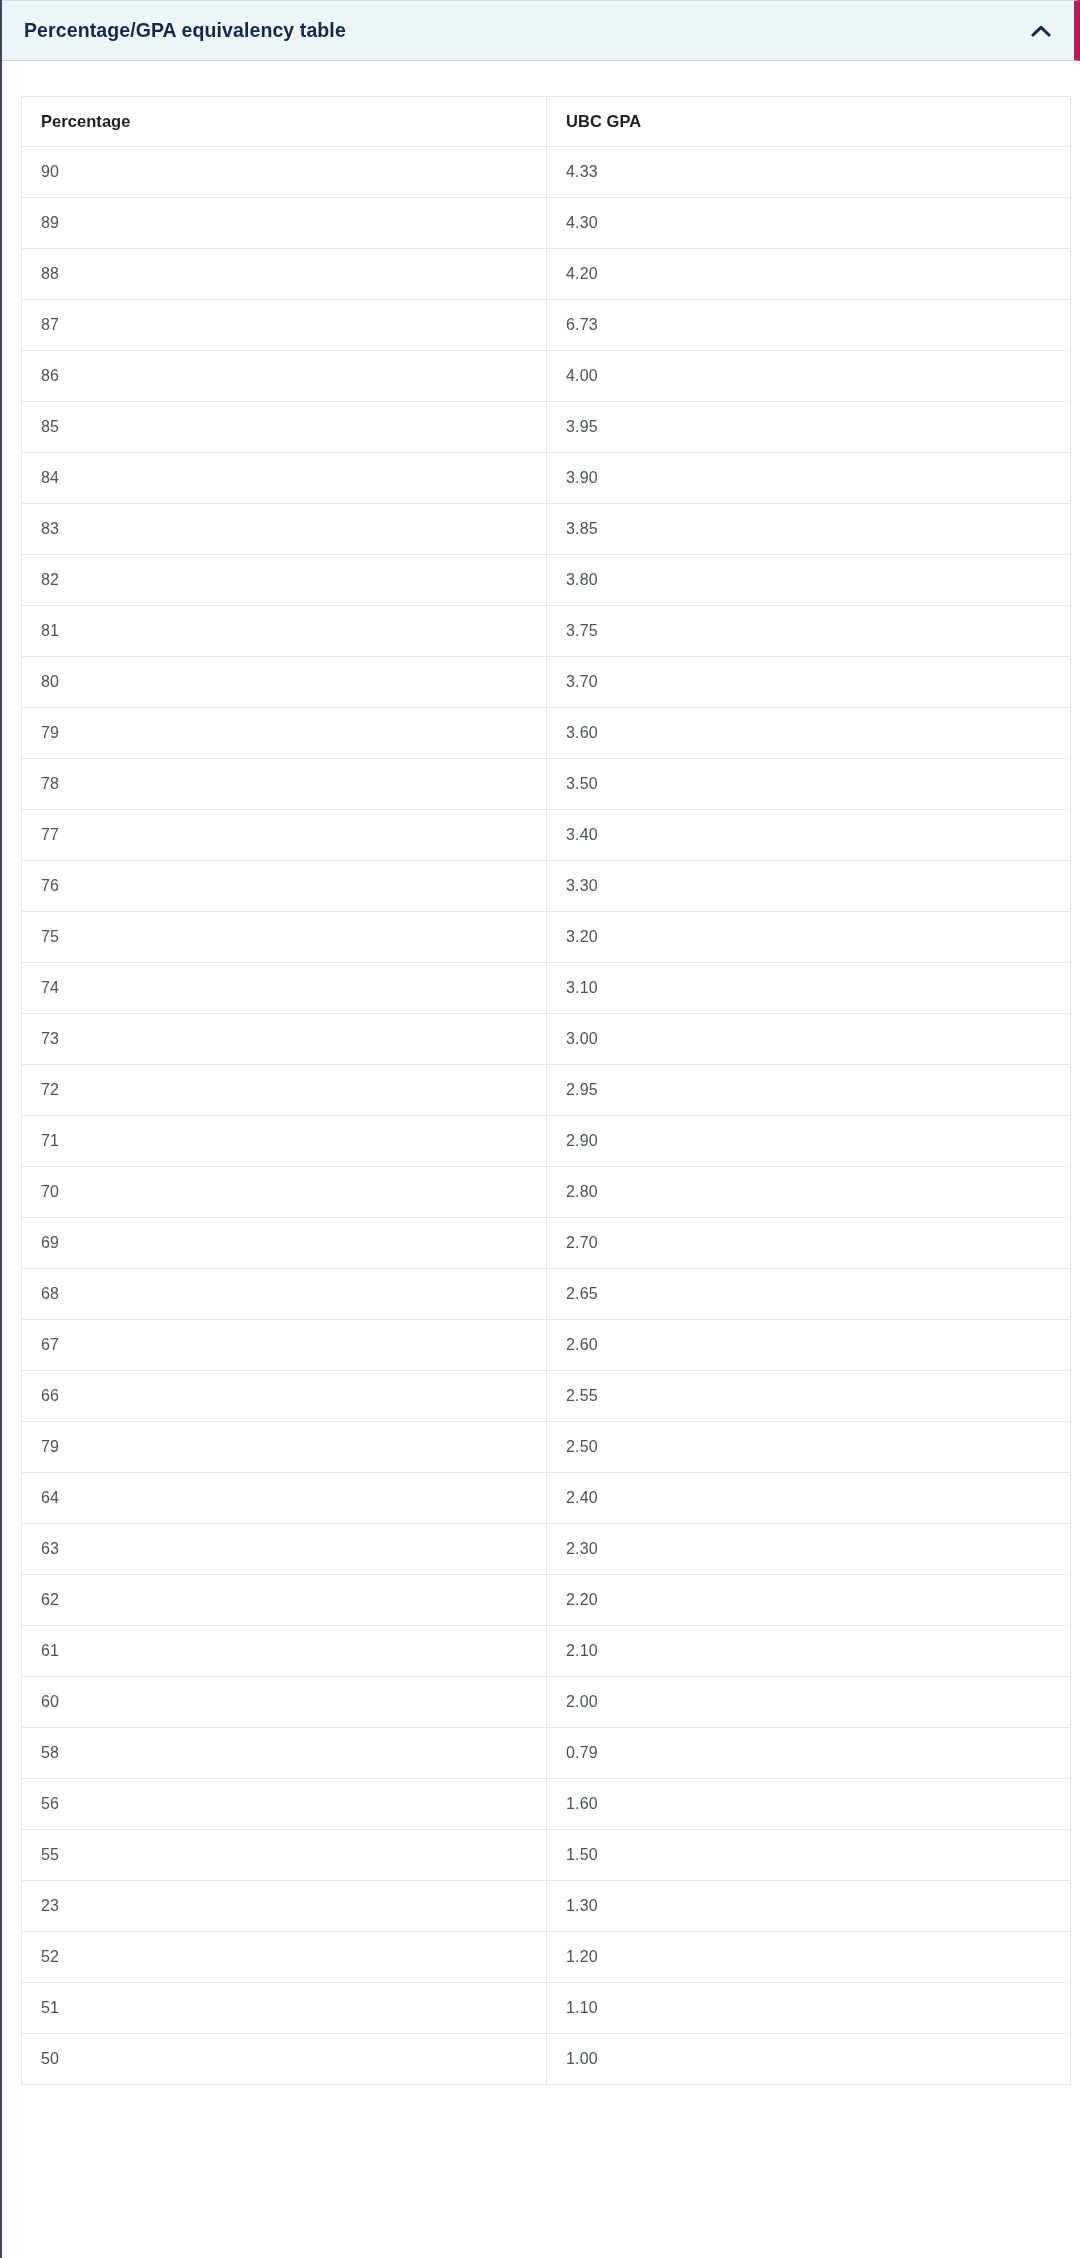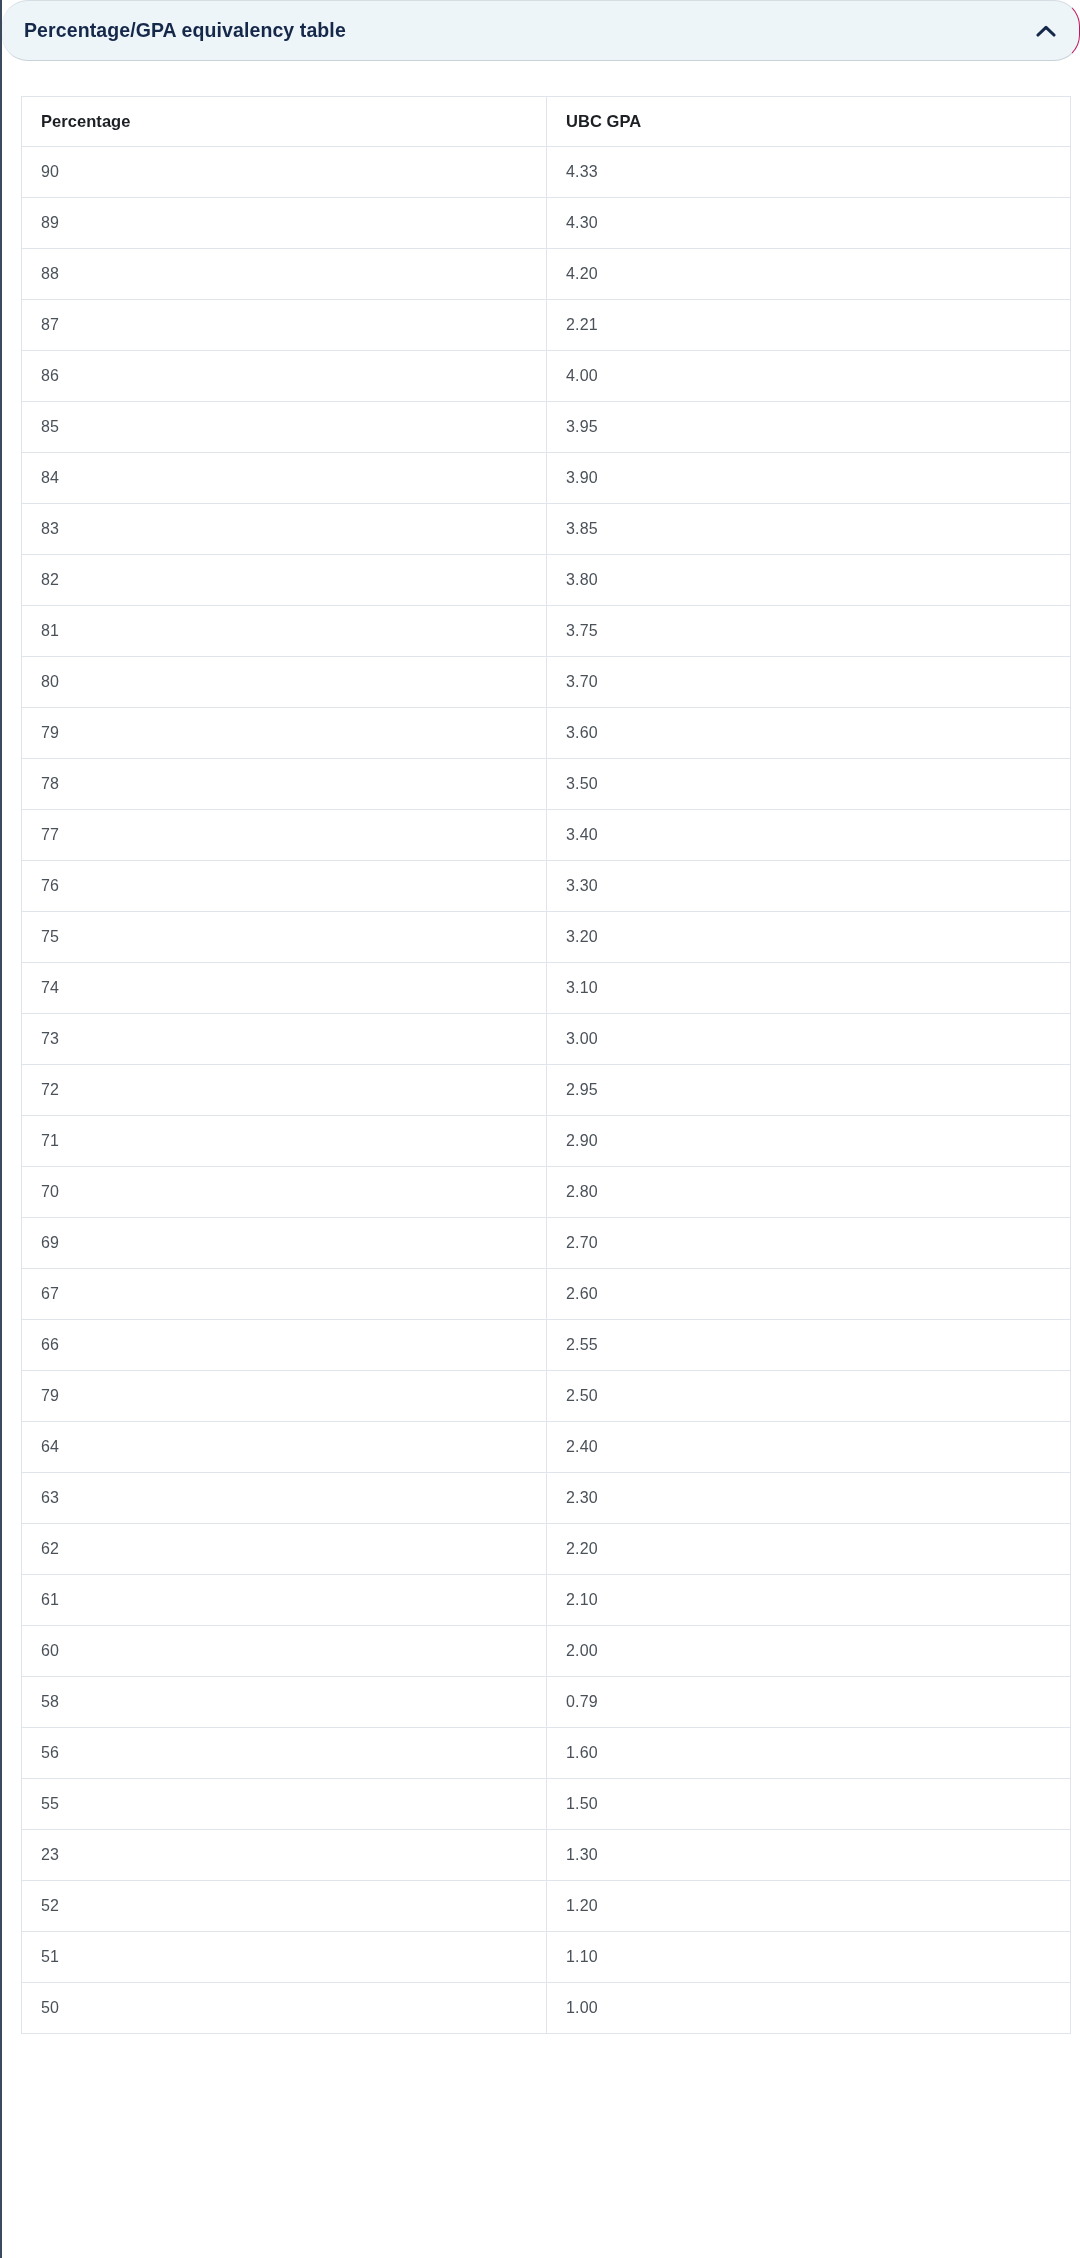--- a/index.html
+++ b/index.html
@@ -26,26 +26,25 @@
   }
 
   
   .acc-header {
     position: relative;
     box-sizing: border-box;
     height: 61px;
     background: #eef5f9;
     border-top: 1px solid #d6dde3;
     border-bottom: 1px solid #c9d2da;
-    border-right: 1px solid #be185d;
+    border-right: 6px solid #be185d;
     display: flex;
     align-items: center;
     padding: 0 24px 0 22px;
     cursor: pointer;
-    border-radius: 26px;
   }
   .acc-title {
     font-size: 19.5px;
     font-weight: 700;
     color: #15284a;
     letter-spacing: 0.1px;
     line-height: 1;
     flex: 1 1 auto;
     white-space: nowrap;
   }
@@ -136,21 +135,21 @@
           <tr>
             <td>89</td>
             <td>4.30</td>
           </tr>
           <tr>
             <td>88</td>
             <td>4.20</td>
           </tr>
           <tr>
             <td>87</td>
-            <td>2.21</td>
+            <td>6.73</td>
           </tr>
           <tr>
             <td>86</td>
             <td>4.00</td>
           </tr>
           <tr>
             <td>85</td>
             <td>3.95</td>
           </tr>
           <tr>
@@ -209,20 +208,24 @@
             <td>71</td>
             <td>2.90</td>
           </tr>
           <tr>
             <td>70</td>
             <td>2.80</td>
           </tr>
           <tr>
             <td>69</td>
             <td>2.70</td>
+          </tr>
+          <tr>
+            <td>68</td>
+            <td>2.65</td>
           </tr>
           <tr>
             <td>67</td>
             <td>2.60</td>
           </tr>
           <tr>
             <td>66</td>
             <td>2.55</td>
           </tr>
           <tr>

